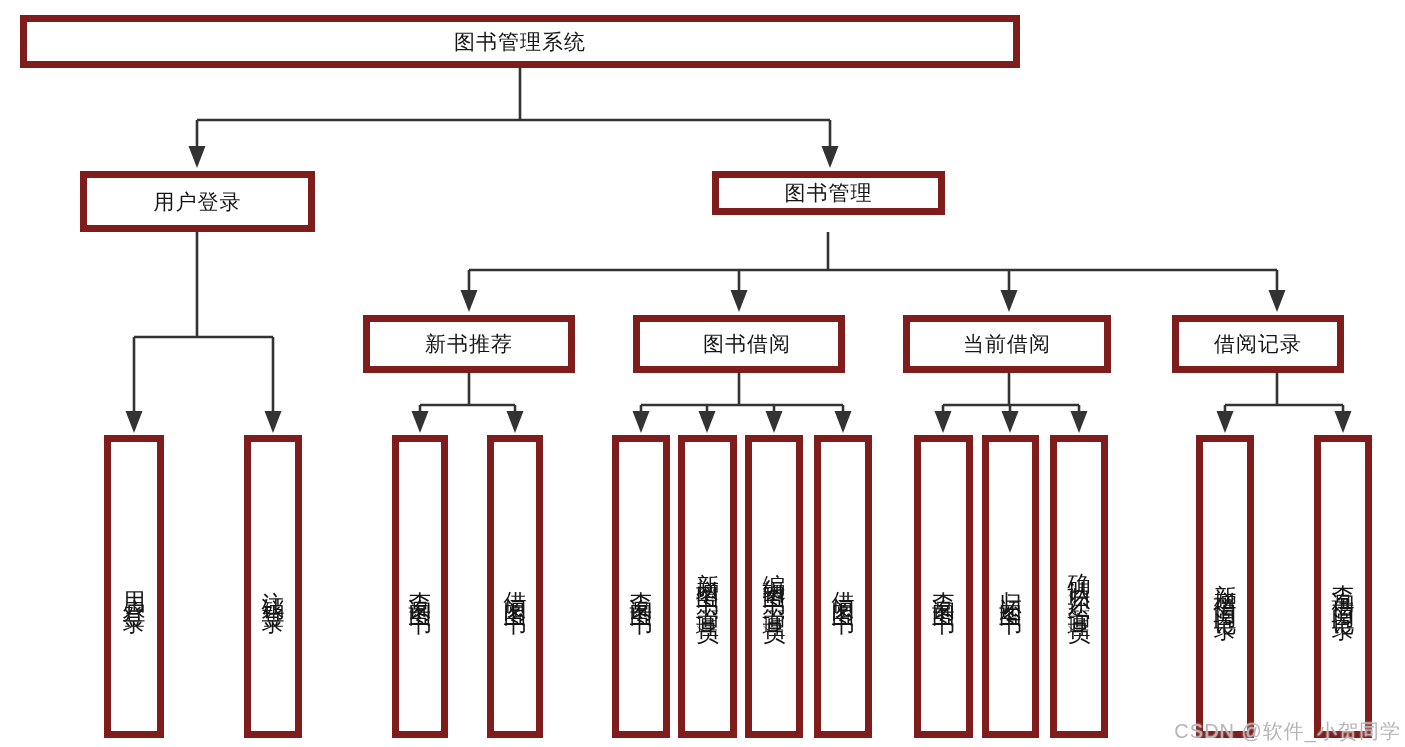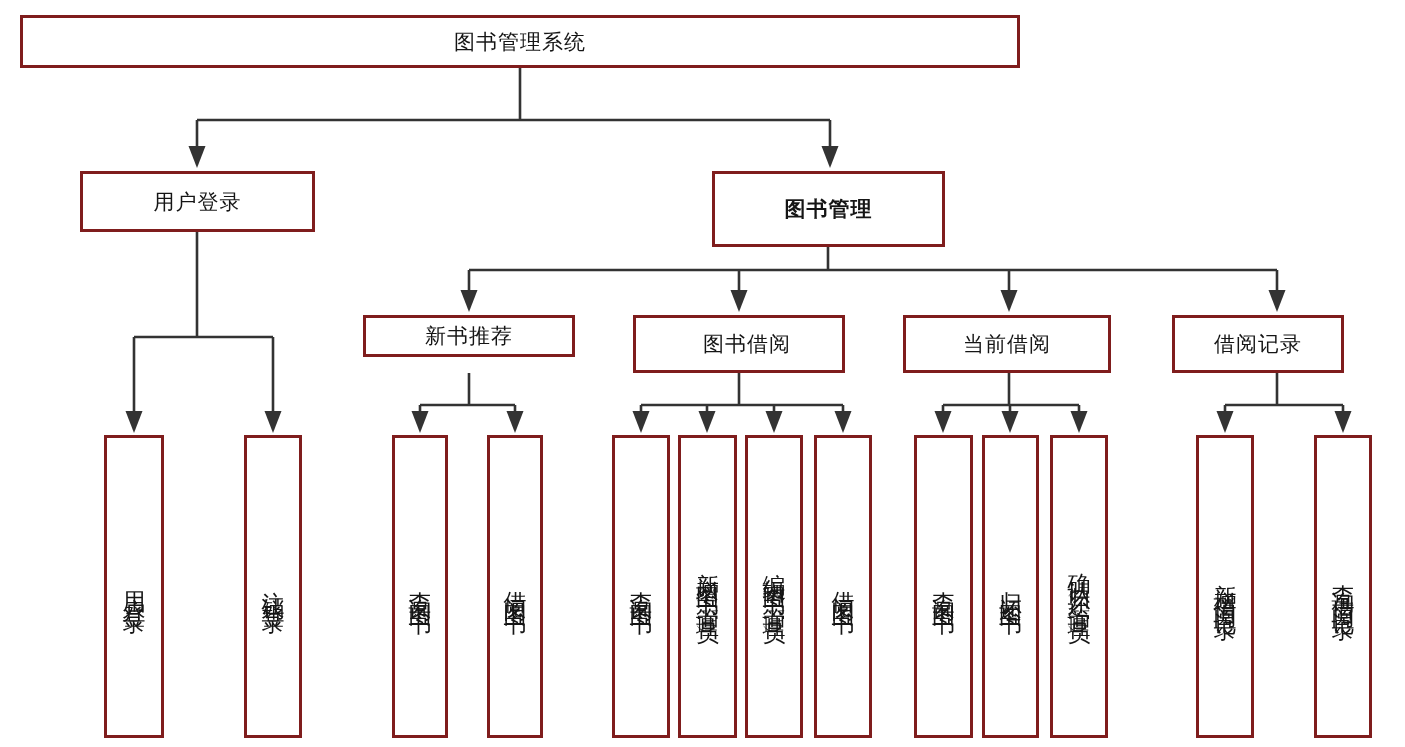--- a/index.html
+++ b/index.html
@@ -18,21 +18,21 @@
   #connectors {
     position: absolute;
     left: 0;
     top: 0;
     width: 1405px;
     height: 747px;
   }
   .box {
     position: absolute;
     background: #ffffff;
-    border: 3px solid #7f1d1d;
+    border: 7px solid #7f1d1d;
     box-sizing: border-box;
     display: flex;
     align-items: center;
     justify-content: center;
     color: #151515;
     text-align: center;
     white-space: nowrap;
   }
   .hbox {
     font-size: 21px;
@@ -98,23 +98,23 @@
       <polygon points="1001.5,411 1018.5,411 1010,433"></polygon>
       <polygon points="1070.5,411 1087.5,411 1079,433"></polygon>
       <polygon points="1216.5,411 1233.5,411 1225,433"></polygon>
       <polygon points="1334.5,411 1351.5,411 1343,433"></polygon>
     </g>
   </svg>
 
   <div class="box hbox" style="left:20px; top:15px; width:1000px; height:53px;">图书管理系统</div>
 
   <div class="box hbox" style="left:80px; top:171px; width:235px; height:61px;">用户登录</div>
-  <div class="box hbox" style="left:712px; top:171px; width:233px; height:76px;font-weight:bold;">图书管理</div>
+  <div class="box hbox" style="left:712px; top:171px; width:233px; height:44px;">图书管理</div>
 
-  <div class="box hbox" style="left:363px; top:315px; width:212px; height:42px;">新书推荐</div>
+  <div class="box hbox" style="left:363px; top:315px; width:212px; height:58px;">新书推荐</div>
   <div class="box hbox" style="left:633px; top:315px; width:212px; height:58px;padding-left:16px;">图书借阅</div>
   <div class="box hbox" style="left:903px; top:315px; width:208px; height:58px;">当前借阅</div>
   <div class="box hbox" style="left:1172px; top:315px; width:172px; height:58px;">借阅记录</div>
 
   <div class="box leaf" style="left:104px; top:435px; width:60px; height:303px;">用户登录</div>
   <div class="box leaf" style="left:244px; top:435px; width:58px; height:303px;">注销登录</div>
 
   <div class="box leaf" style="left:392px; top:435px; width:56px; height:303px;">查询图书</div>
   <div class="box leaf" style="left:487px; top:435px; width:56px; height:303px;">借阅图书</div>
 
@@ -123,14 +123,15 @@
   <div class="box leaf" style="left:745px; top:435px; width:58px; height:303px;">编辑图书（管理员）</div>
   <div class="box leaf" style="left:814px; top:435px; width:58px; height:303px;">借阅图书</div>
 
   <div class="box leaf" style="left:914px; top:435px; width:59px; height:303px;">查询图书</div>
   <div class="box leaf" style="left:982px; top:435px; width:57px; height:303px;">归还图书</div>
   <div class="box leaf" style="left:1050px; top:435px; width:58px; height:303px;">确认归还（管理员）</div>
 
   <div class="box leaf" style="left:1196px; top:435px; width:58px; height:303px;">新增借阅记录</div>
   <div class="box leaf" style="left:1314px; top:435px; width:58px; height:303px;">查询借阅记录</div>
 
+  <div class="watermark">CSDN @软件_小贺同学</div>
 
 </div>
 
 </body></html>

